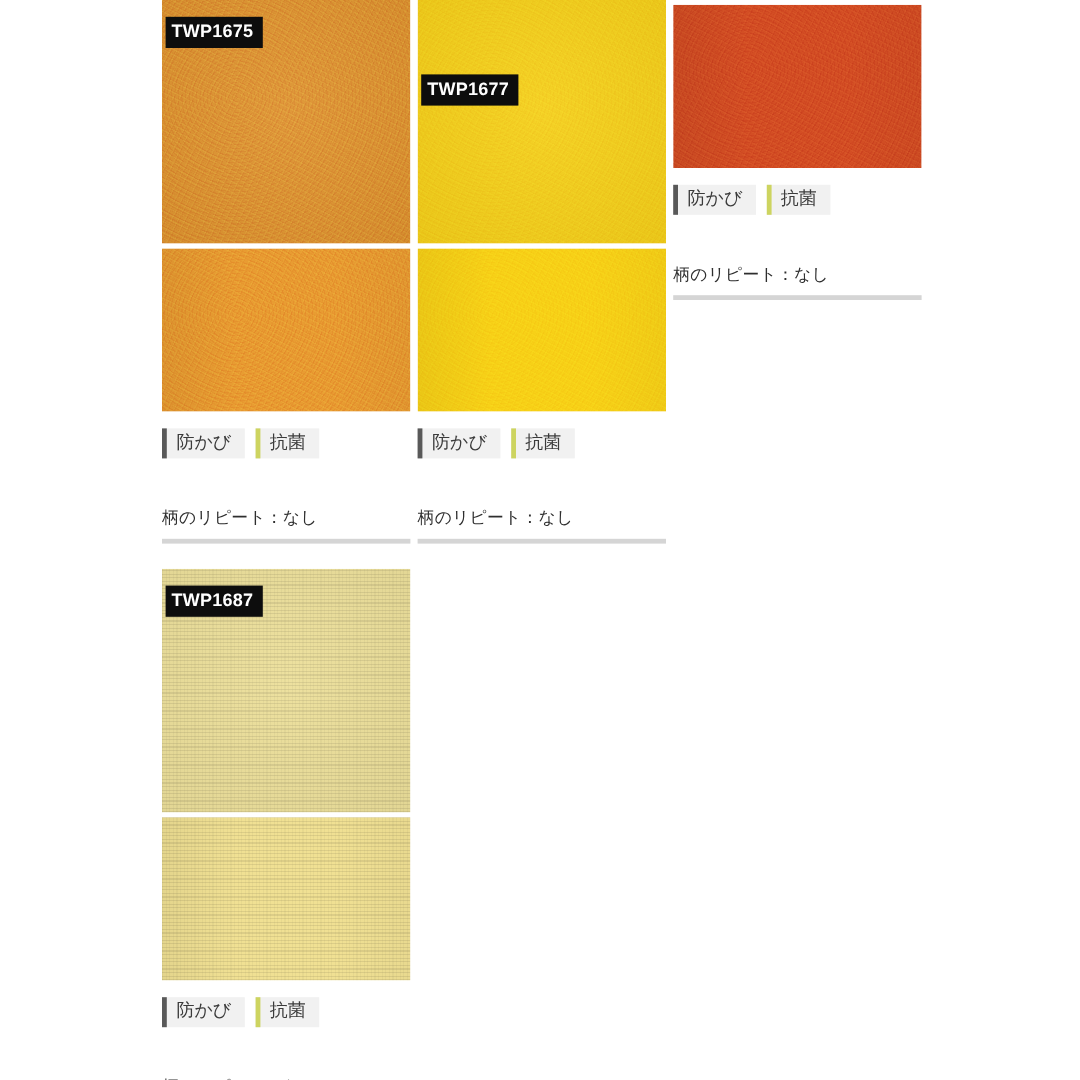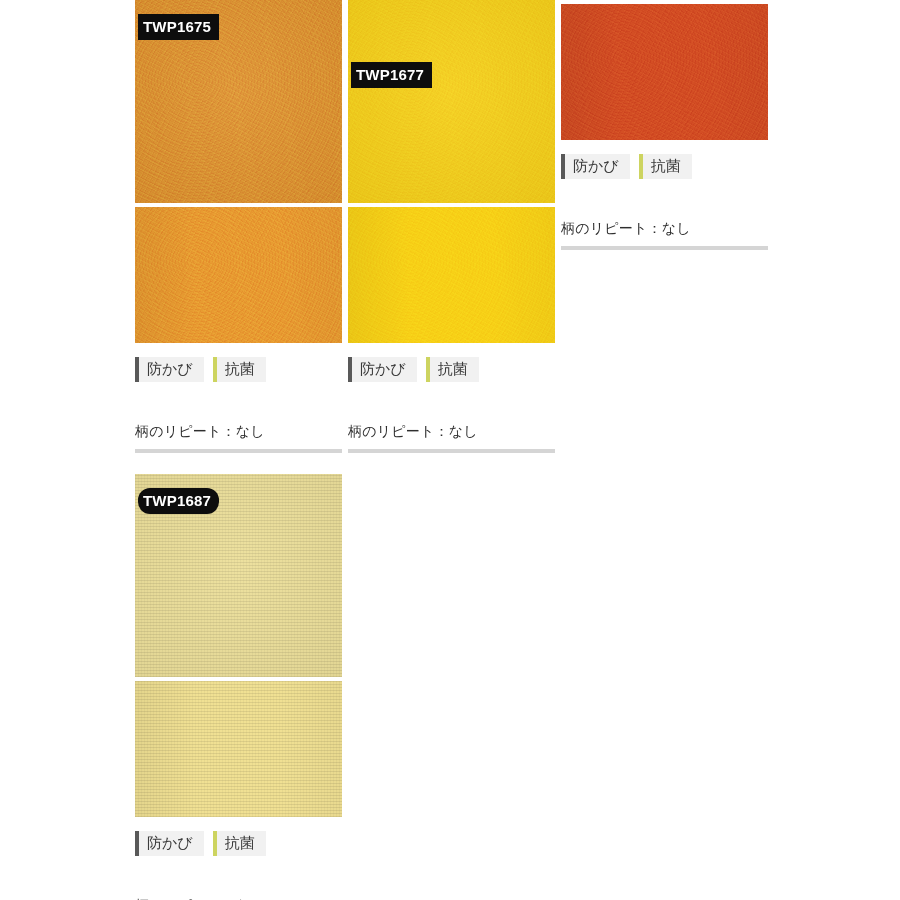--- a/index.html
+++ b/index.html
@@ -261,21 +261,21 @@
 
   </div>
 
   <div class="row row-2">
 
     <div class="cell">
       <div class="swatch-wrap">
         <div class="swatch-top">
           <div class="fill tex-weave" id="sw3" style="background: rgb(236, 223, 154);"></div>
           <div class="vignette"></div>
-          <div class="code-tag" style="background: rgb(13, 13, 13); color: rgb(255, 255, 255); border-radius: 12px;">TWP1687</div>
+          <div class="code-tag" style="background: rgb(13, 13, 13); color: rgb(255, 255, 255);">TWP1687</div>
         </div>
         <div class="swatch-bottom fold">
           <div class="fill tex-weave" id="dr3" style="background: rgb(240, 224, 147);"></div>
         </div>
       </div>
       <div class="badges">
         <span class="badge" style="background: rgb(241, 241, 241);">
           <span class="bar" id="bar-m3" style="background: rgb(89, 89, 89);"></span>
           <span class="btext">防かび</span>
         </span>

